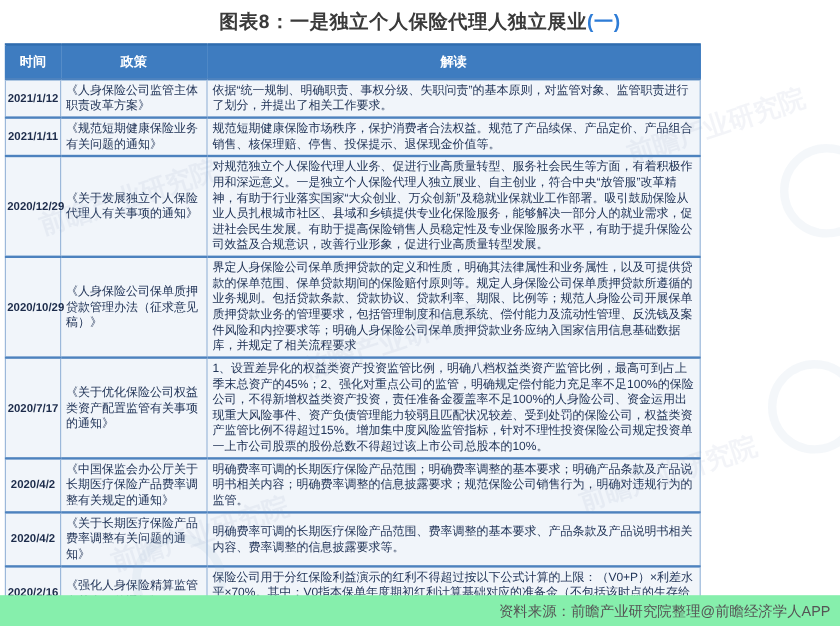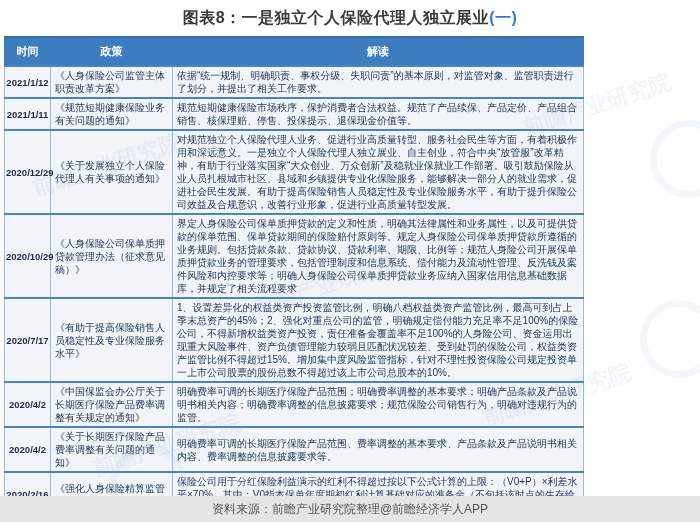--- a/index.html
+++ b/index.html
@@ -57,23 +57,23 @@
     padding:2px 1px;
     color:#1c2b4a;
   }
   .col-date  { width:46px; }
   .col-policy{ width:122px; }
 
   .footer-bar {
     position:absolute;
     left:0; right:0; bottom:0;
     height:26px;
-    background:#e5e5e5;
+    background:#86efac;
     display:flex;
-    justify-content:center;
+    justify-content:flex-end;
     align-items:center;
     padding:0 8px;
     font-size:12px;
     color:#555555;
   }
 
   .wm {
     position:absolute;
     pointer-events:none;
     color:#7f94b8;
@@ -137,21 +137,21 @@
       <td class="cell-policy">《关于发展独立个人保险代理人有关事项的通知》</td>
       <td class="cell-interp">对规范独立个人保险代理人业务、促进行业高质量转型、服务社会民生等方面，有着积极作用和深远意义。一是独立个人保险代理人独立展业、自主创业，符合中央“放管服”改革精神，有助于行业落实国家“大众创业、万众创新”及稳就业保就业工作部署。吸引鼓励保险从业人员扎根城市社区、县域和乡镇提供专业化保险服务，能够解决一部分人的就业需求，促进社会民生发展。有助于提高保险销售人员稳定性及专业保险服务水平，有助于提升保险公司效益及合规意识，改善行业形象，促进行业高质量转型发展。</td>
     </tr>
     <tr>
       <td class="cell-date">2020/10/29</td>
       <td class="cell-policy">《人身保险公司保单质押贷款管理办法（征求意见稿）》</td>
       <td class="cell-interp">界定人身保险公司保单质押贷款的定义和性质，明确其法律属性和业务属性，以及可提供贷款的保单范围、保单贷款期间的保险赔付原则等。规定人身保险公司保单质押贷款所遵循的业务规则。包括贷款条款、贷款协议、贷款利率、期限、比例等；规范人身险公司开展保单质押贷款业务的管理要求，包括管理制度和信息系统、偿付能力及流动性管理、反洗钱及案件风险和内控要求等；明确人身保险公司保单质押贷款业务应纳入国家信用信息基础数据库，并规定了相关流程要求</td>
     </tr>
     <tr>
       <td class="cell-date">2020/7/17</td>
-      <td class="cell-policy">《有助于提高保险销售人员稳定性及专业保险服务水平》</td>
+      <td class="cell-policy">《关于优化保险公司权益类资产配置监管有关事项的通知》</td>
       <td class="cell-interp">1、设置差异化的权益类资产投资监管比例，明确八档权益类资产监管比例，最高可到占上季末总资产的45%；2、强化对重点公司的监管，明确规定偿付能力充足率不足100%的保险公司，不得新增权益类资产投资，责任准备金覆盖率不足100%的人身险公司、资金运用出现重大风险事件、资产负债管理能力较弱且匹配状况较差、受到处罚的保险公司，权益类资产监管比例不得超过15%。增加集中度风险监管指标，针对不理性投资保险公司规定投资单一上市公司股票的股份总数不得超过该上市公司总股本的10%。</td>
     </tr>
     <tr>
       <td class="cell-date">2020/4/2</td>
       <td class="cell-policy">《中国保监会办公厅关于长期医疗保险产品费率调整有关规定的通知》</td>
       <td class="cell-interp">明确费率可调的长期医疗保险产品范围；明确费率调整的基本要求；明确产品条款及产品说明书相关内容；明确费率调整的信息披露要求；规范保险公司销售行为，明确对违规行为的监管。</td>
     </tr>
     <tr>
       <td class="cell-date">2020/4/2</td>
       <td class="cell-policy">《关于长期医疗保险产品费率调整有关问题的通知》</td>

